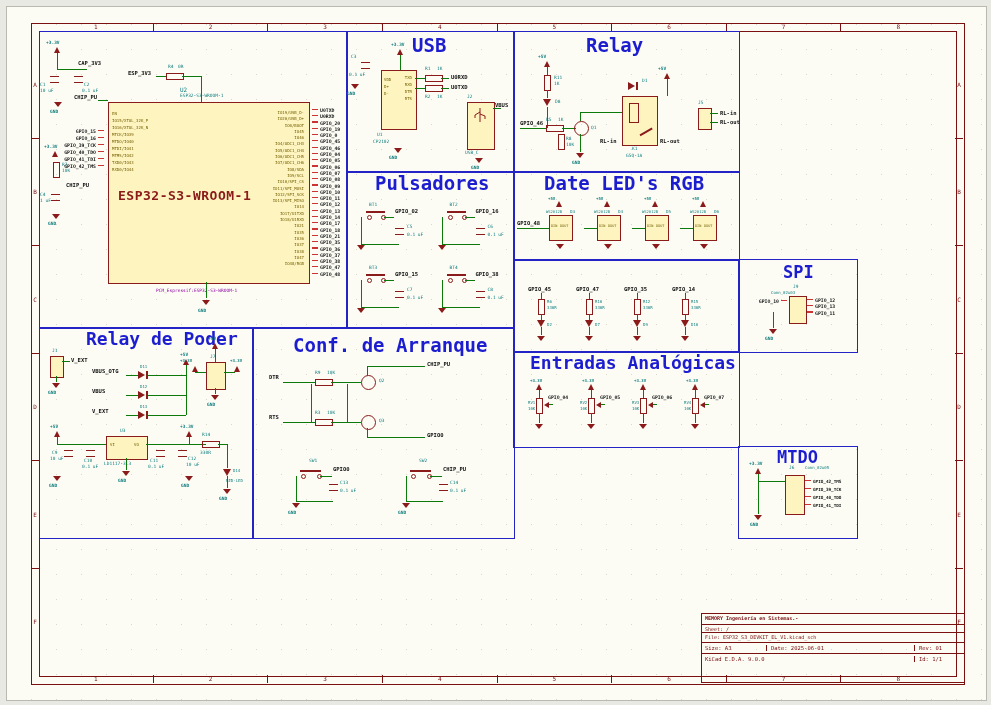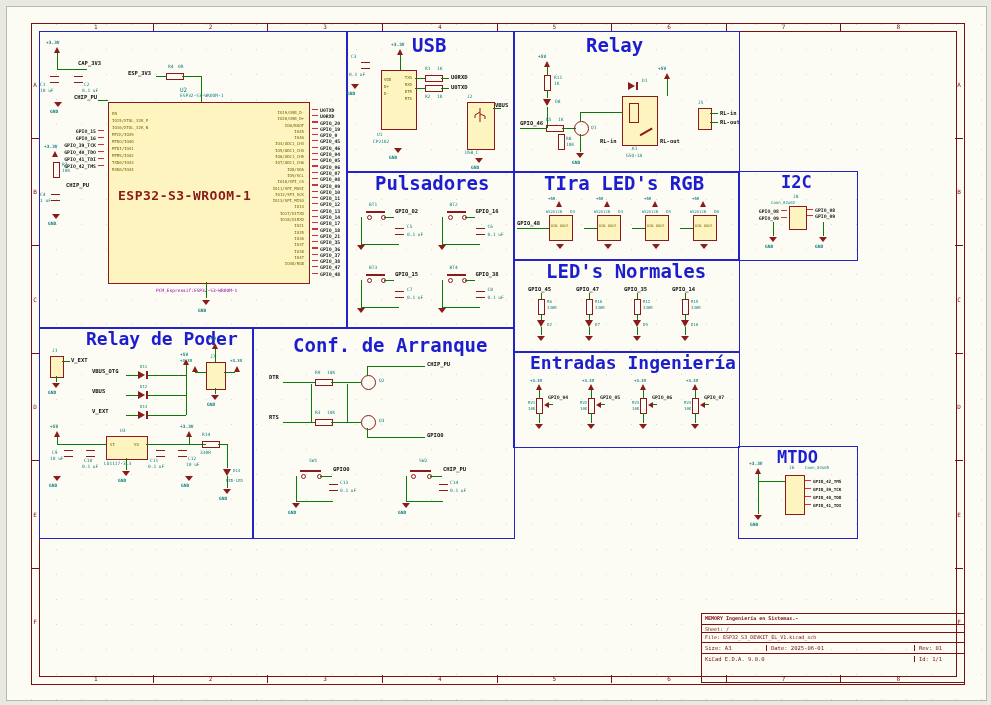--- a/index.html
+++ b/index.html
@@ -317,41 +317,38 @@
     <div class="t-lbl" style="left:146px;top:106px;">RL-out</div>
     <div class="t-ref" style="left:184px;top:68px;">J5</div>
     <div class="box" style="left:184px;top:76px;width:12px;height:20px;"></div>
     <div class="wh" style="left:196px;top:81px;width:8px;"></div>
     <div class="wh" style="left:196px;top:90px;width:8px;"></div>
     <div class="t-lbl" style="left:206px;top:78px;">RL-in</div>
     <div class="t-lbl" style="left:206px;top:87px;">RL-out</div>
   </div>
 
 
-  <div class="sec" style="left:731px;top:164px;width:118px;height:88px;">
-    <div class="sec-title" style="left:42px;top:0px;font-size:17px;">I2C</div>
-    <div class="t-ref" style="left:54px;top:22px;">J8</div>
-    <div class="t-ref" style="left:32px;top:28px;font-size:4px;">Conn_02x02</div>
-    <div class="box" style="left:50px;top:34px;width:16px;height:22px;"></div>
-    <div class="col" style="left:8px;top:36px;width:40px;">
-          <div class="pinrow-l">GPIO_08</div>
-          <div class="pinrow-l">GPIO_09</div>
-        </div>
-    <div class="col" style="left:68px;top:36px;">
-          <div class="pinrow">GPIO_08</div>
-          <div class="pinrow">GPIO_09</div>
-        </div>
-    <div class="wv" style="left:34px;top:50px;height:14px;"></div>
-    <div class="wv" style="left:84px;top:50px;height:14px;"></div>
-    <div class="gnd-s" style="left:30px;top:65px;"></div>
-    <div class="t-pwr" style="left:26px;top:72px;">GND</div>
-    <div class="gnd-s" style="left:80px;top:65px;"></div>
-    <div class="t-pwr" style="left:76px;top:72px;">GND</div>
-  </div>
-
+
+  <div class="sec" style="left:731px;top:252px;width:118px;height:92px;">
+    <div class="sec-title" style="left:44px;top:2px;font-size:17px;">SPI</div>
+    <div class="t-ref" style="left:54px;top:24px;">J9</div>
+    <div class="t-ref" style="left:32px;top:30px;font-size:4px;">Conn_02x03</div>
+    <div class="box" style="left:50px;top:36px;width:16px;height:26px;"></div>
+    <div class="col" style="left:8px;top:38px;width:40px;">
+          <div class="pinrow-l">GPIO_10</div>
+        </div>
+    <div class="col" style="left:68px;top:38px;">
+          <div class="pinrow">GPIO_12</div>
+          <div class="pinrow">GPIO_13</div>
+          <div class="pinrow">GPIO_11</div>
+        </div>
+    <div class="wv" style="left:34px;top:52px;height:16px;"></div>
+    <div class="gnd-s" style="left:30px;top:69px;"></div>
+    <div class="t-pwr" style="left:26px;top:76px;">GND</div>
+  </div>
 
 
   <div class="sec" style="left:731px;top:439px;width:118px;height:91px;">
     <div class="sec-title" style="left:38px;top:0px;font-size:17px;">MTDO</div>
     <div class="t-pwr" style="left:10px;top:14px;">+3.3V</div>
     <div class="pwr-s" style="left:16px;top:21px;"></div>
     <div class="wv" style="left:19px;top:27px;height:40px;"></div>
     <div class="wh" style="left:19px;top:34px;width:27px;"></div>
     <div class="t-ref" style="left:50px;top:18px;">J6</div>
     <div class="t-ref" style="left:66px;top:18px;font-size:4px;">Conn_02x05</div>
@@ -426,21 +423,21 @@
         <div class="t-ref" style="left:52px;top:30px;">0.1 uF</div>
         <div class="wv" style="left:6px;top:15px;height:27px;"></div>
         <div class="wh" style="left:6px;top:42px;width:38px;"></div>
         <div class="gnd-s" style="left:2px;top:43px;"></div>
         <div class="t-pwr" style="left:0px;top:50px;"></div>
       </div>
         </div>
   </div>
 
   <div class="sec" style="left:506px;top:164px;width:225px;height:88px;">
-    <div class="sec-title" style="left:30px;top:0px;font-size:19px;">TIra LED's RGB</div>
+    <div class="sec-title" style="left:30px;top:0px;font-size:19px;">Date LED's RGB</div>
     <div class="t-lbl" style="left:3px;top:48px;">GPIO_48</div>
     <div class="wh" style="left:3px;top:56px;width:30px;"></div>
     <div class="flexrow" style="left:32px;top:24px;gap:20px;">
           <div class="item" style="width:28px;height:60px;">
         <div class="t-pwr" style="left:2px;top:0px;font-size:4px;">+5V</div>
         <div class="pwr-s" style="left:10px;top:5px;"></div>
         <div class="t-ref" style="left:0px;top:13px;font-size:3.8px;">WS2812B</div>
         <div class="t-ref" style="left:24px;top:13px;font-size:4.2px;">D3</div>
         <div class="box" style="left:3px;top:19px;width:22px;height:24px;"></div>
         <div class="t-pin" style="left:5px;top:28px;font-size:3.5px;">DIN</div>
@@ -478,21 +475,20 @@
         <div class="box" style="left:3px;top:19px;width:22px;height:24px;"></div>
         <div class="t-pin" style="left:5px;top:28px;font-size:3.5px;">DIN</div>
         <div class="t-pin" style="left:14px;top:28px;font-size:3.5px;">DOUT</div>
         <div class="wh" style="left:-10px;top:32px;width:13px;"></div>
         <div class="gnd-s" style="left:10px;top:48px;"></div>
       </div>
         </div>
   </div>
 
   <div class="sec" style="left:506px;top:252px;width:225px;height:92px;">
-    <div class="sec-title" style="left:32px;top:0px;font-size:19px;">LED's Normales</div>
     <div class="flexrow" style="left:14px;top:26px;gap:14px;">
           <div class="item" style="width:34px;height:60px;">
         <div class="t-lbl" style="left:0px;top:0px;">GPIO_45</div>
         <div class="wv" style="left:13px;top:7px;height:6px;"></div>
         <div class="res-v" style="left:10px;top:13px;"></div>
         <div class="t-ref" style="left:19px;top:13px;font-size:4px;">R6</div>
         <div class="t-ref" style="left:19px;top:19px;font-size:4px;">330R</div>
         <div class="wv" style="left:13px;top:28px;height:6px;"></div>
         <div class="di-d" style="left:9px;top:34px;"></div>
         <div class="t-ref" style="left:19px;top:36px;font-size:4px;">D2</div>
@@ -532,21 +528,21 @@
         <div class="wv" style="left:13px;top:28px;height:6px;"></div>
         <div class="di-d" style="left:9px;top:34px;"></div>
         <div class="t-ref" style="left:19px;top:36px;font-size:4px;">D10</div>
         <div class="wv" style="left:13px;top:41px;height:8px;"></div>
         <div class="gnd-s" style="left:9px;top:50px;"></div>
       </div>
         </div>
   </div>
 
   <div class="sec" style="left:506px;top:344px;width:225px;height:95px;">
-    <div class="sec-title" style="left:16px;top:0px;font-size:18px;">Entradas Ingeniería</div>
+    <div class="sec-title" style="left:16px;top:0px;font-size:18px;">Entradas Analógicas</div>
     <div class="flexrow" style="left:14px;top:26px;gap:14px;">
           <div class="item" style="width:38px;height:64px;">
         <div class="t-pwr" style="left:2px;top:0px;font-size:4px;">+3.3V</div>
         <div class="pwr-s" style="left:8px;top:6px;"></div>
         <div class="wv" style="left:11px;top:12px;height:8px;"></div>
         <div class="res-v" style="left:8px;top:20px;"></div>
         <div class="pot-a" style="left:16px;top:24px;"></div>
         <div class="t-ref" style="left:0px;top:22px;font-size:4px;">RV1</div>
         <div class="t-ref" style="left:0px;top:28px;font-size:4px;">10K</div>
         <div class="wh" style="left:21px;top:26px;width:4px;"></div>

